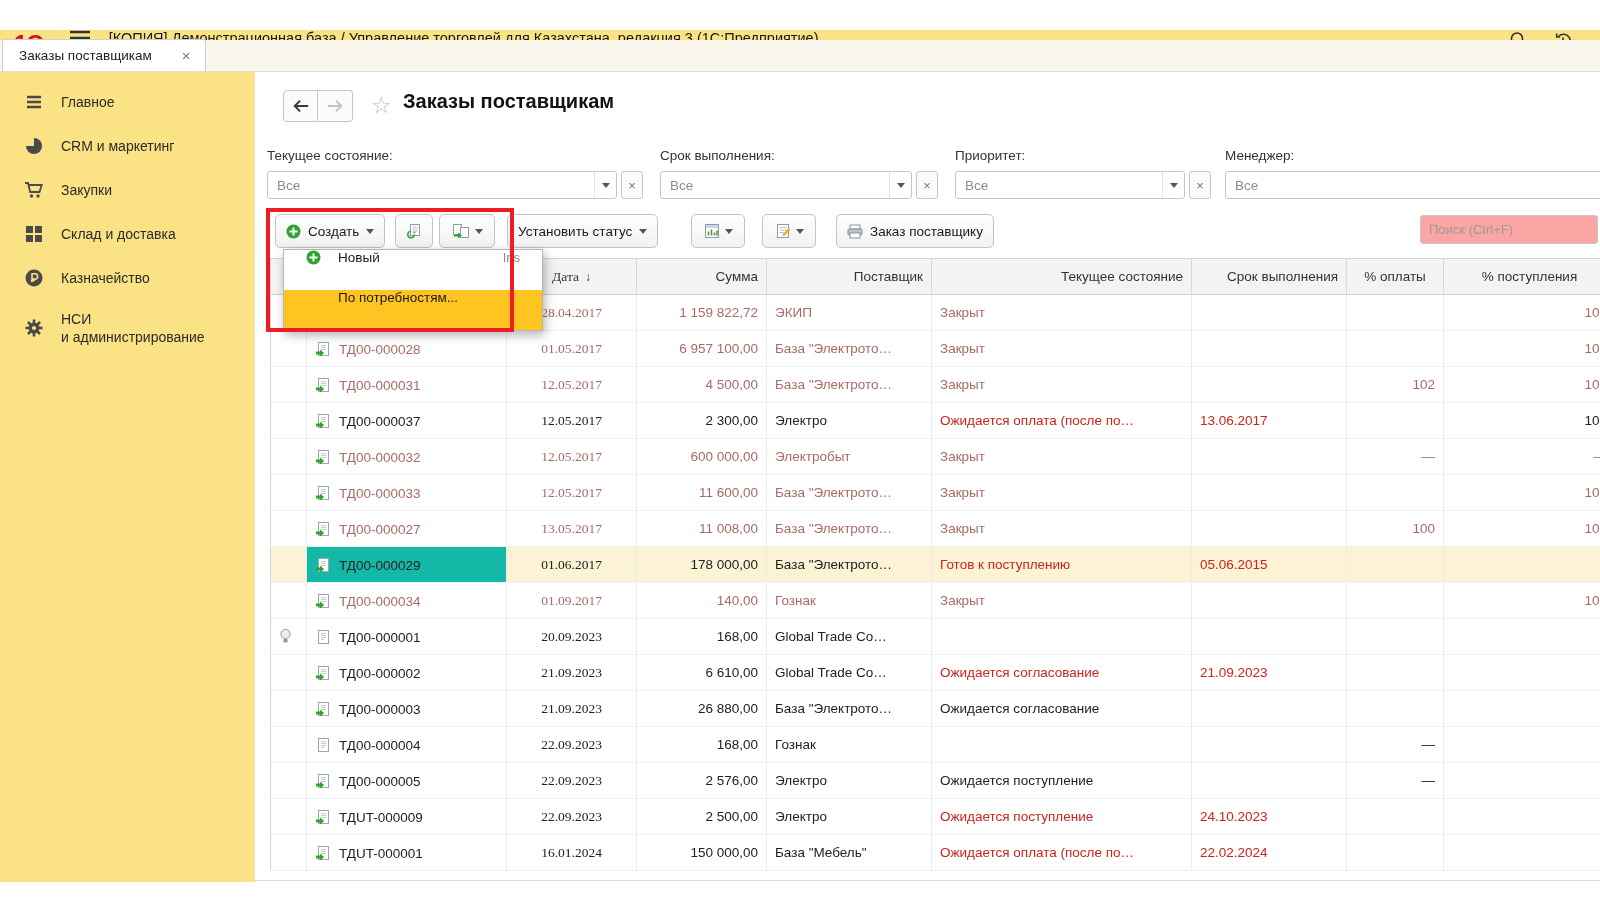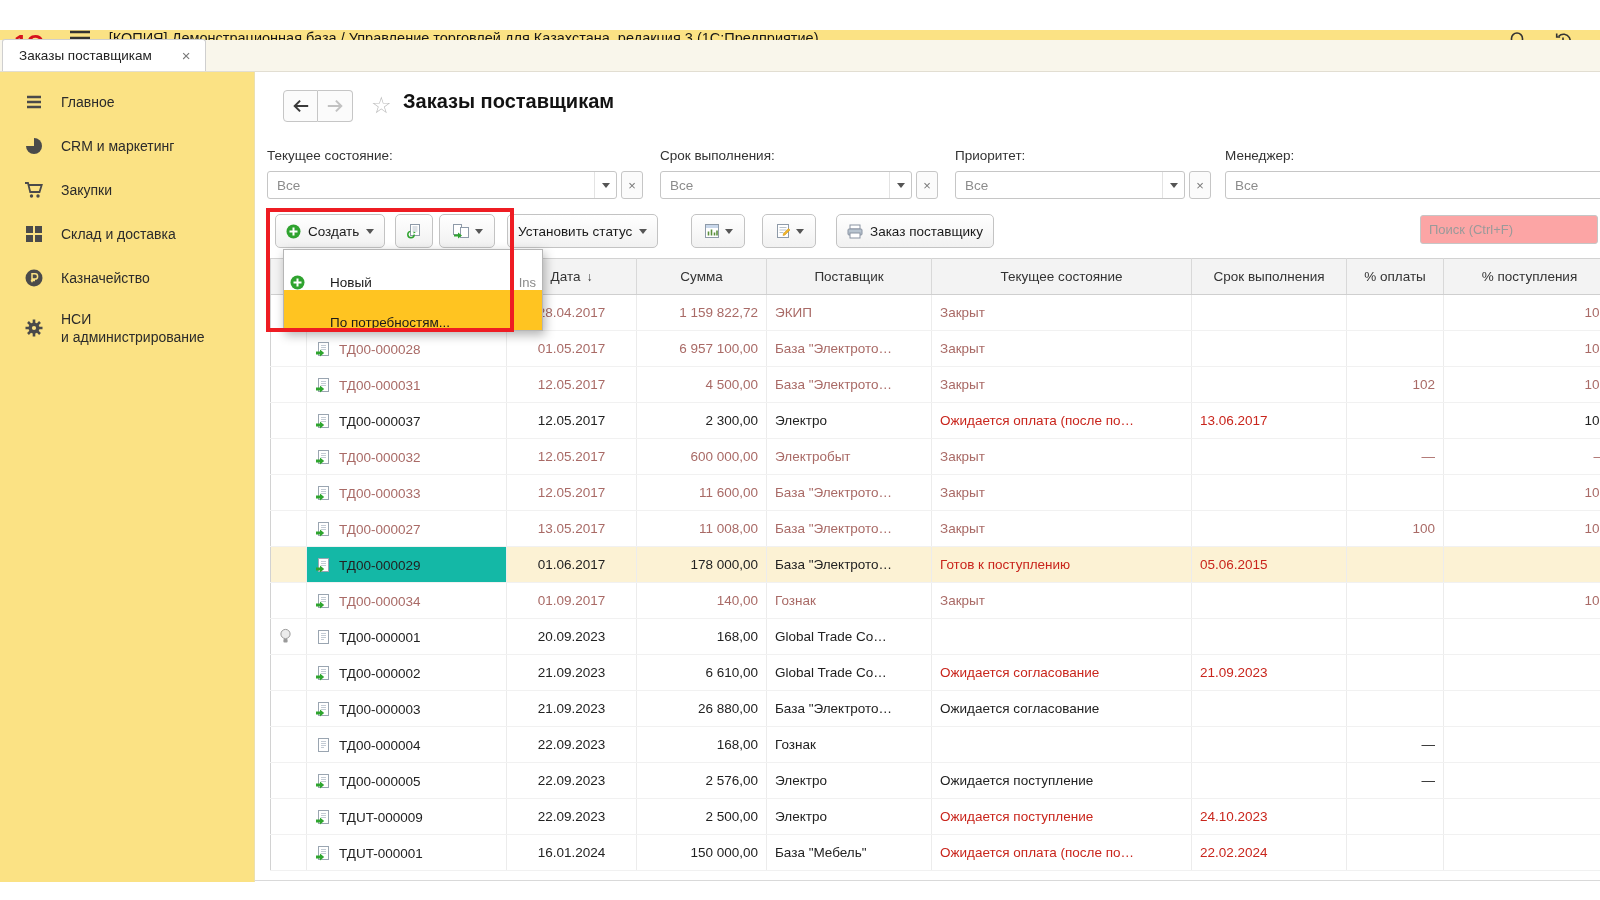--- a/index.html
+++ b/index.html
@@ -70,39 +70,39 @@
   .search-input { position:absolute; left:1165px; top:143px; width:178px; height:29px;
     border:1px solid #c6c6c6; border-radius:3px; padding:0 8px; font-size:13px; color:#555;
     background:#fca5a5; }
   .search-input::placeholder { color:#9a9a9a; }
 
   
   .list-area { position:absolute; left:15px; top:186px; }
   .list-area table { border-collapse:collapse; table-layout:fixed; width:1345px;
     font-size:13.5px; border:1px solid #d2d2d2; }
   .list-area th { height:36px; background:#f3f3f3; border-right:1px solid #d8d8d8;
-    border-bottom:1px solid #cfcfcf; font-weight:normal; color:#333; text-align:center;
+    border-bottom:1px solid #cfcfcf; font-weight:normal; color:#333; text-align:right;
     padding:0 8px; white-space:nowrap; overflow:hidden; cursor:pointer; }
   .list-area td { height:36px; border-right:1px solid #ececec; border-bottom:1px solid #f1f1f1;
     padding:0 8px; white-space:nowrap; overflow:hidden; cursor:default; }
   .list-area .num { text-align:right; }
-  .list-area .c-date { text-align:center; }
+  .list-area .c-date { text-align:center;font-family:Liberation Serif, serif; }
   .list-area th.c-pct { text-align:center; }
   .sort { color:#333; font-size:12px; margin-left:6px; }
   tr.closed td { color:#a96a66; }
   td.red { color:#c9251c; }
   tr.selected td { background:#fcf2d4; }
   tr.selected td.c-number { background:#14b8a6;margin-top:44px; }
   .doc-ic { display:inline-block; vertical-align:-3px; margin-right:9px; }
 
   
   .ctx-menu { position:absolute; left:283px; top:249px; width:260px; background:#fff;
     border:1px solid #b6b6b6; box-shadow:2px 4px 10px rgba(0,0,0,.3); z-index:30; }
-  .menu-item { height:40px; display:flex; align-items:flex-end; padding:0 6px; font-size:13.5px;
-    gap:16px; cursor:pointer; color:#1a1a1a; }
+  .menu-item { height:40px; display:flex; align-items:flex-start; padding:0 22px; font-size:13.5px;
+    gap:8px; cursor:pointer; color:#1a1a1a; }
   .menu-item.highlighted { background:#ffc421; }
   .menu-icon { width:24px; display:flex; align-items:center; }
   .mi-shortcut { margin-left:auto; color:#8a8a8a; font-size:13px; }
 
   .red-box { position:absolute; left:266px; top:208px; width:248px; height:124px;
     border:4px solid #ee1c23; z-index:40; pointer-events:none; }
   .bottom-line { position:absolute; left:270px; top:880px; width:1330px; height:1px; background:#d9d9d9; }
 </style>
 </head>
 <body>

